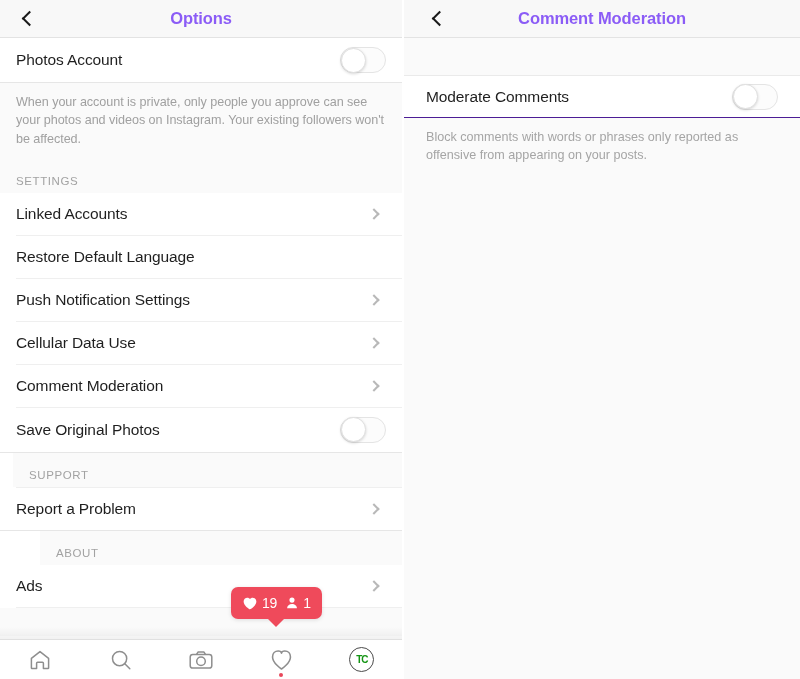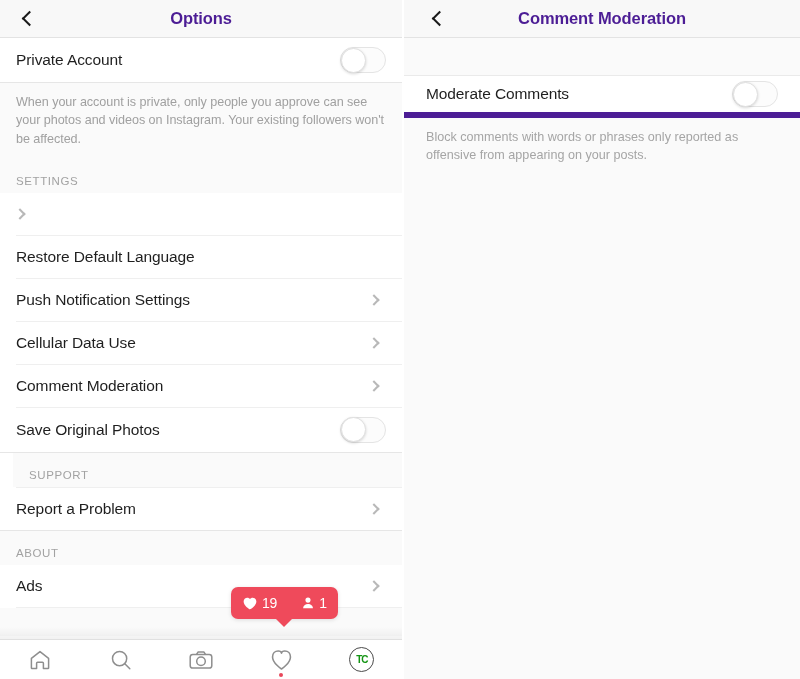--- a/index.html
+++ b/index.html
@@ -48,21 +48,21 @@
     border-left: 2.2px solid #1a1a1a;
     border-bottom: 2.2px solid #1a1a1a;
     transform: rotate(45deg);
     margin-left: 3px;
   }
   .nav-title {
     width: 100%;
     text-align: center;
     font-size: 16.5px;
     font-weight: bold;
-    color: #4c1d95;
+    color: #8b5cf6;
     letter-spacing: -0.1px;
   }
 
   
   .row {
     position: relative;
     display: flex;
     align-items: center;
     background: #ffffff;
     height: 42px;
@@ -134,21 +134,21 @@
     height: 38px;
     background: #fafafa;
     border-bottom: 1px solid #eaeaea;
   }
   .rp-row {
     display: flex;
     align-items: center;
     height: 42px;
     padding: 0 22px;
     background: #ffffff;
-    border-bottom: 6px solid #4c1d95;
+    border-bottom: 1px solid #4c1d95;
   }
   .rp-label {
     flex: 1;
     font-size: 15.5px;
     color: #1f1f1f;
     letter-spacing: -0.1px;
   }
   .rp-desc {
     background: #fafafa;
     padding: 10px 22px 12px 22px;
@@ -166,21 +166,21 @@
     z-index: 40;
   }
   .badge {
     position: relative;
     background: #ef4a5b;
     border-radius: 7px;
     height: 31px;
     padding: 16px 11px;
     display: flex;
     align-items: center;
-    gap: 19px;
+    gap: 3px;
     box-shadow: 0 1px 4px rgba(0,0,0,0.12);
   }
   .badge .tail {
     position: absolute;
     left: 50%;
     bottom: -8px;
     margin-left: -9px;
     width: 0; height: 0;
     border-left: 9px solid transparent;
     border-right: 9px solid transparent;
@@ -255,32 +255,33 @@
   <div class="panel panel-left">
 
     <div class="navbar">
       <div class="back-btn">
         <span class="chev-back"></span>
       </div>
       <div class="nav-title">Options</div>
     </div>
 
     <div class="row row-tall">
-      <span class="row-label">Private Account</span>
+      <span class="row-label">Photos Account</span>
       <span class="toggle">
         <span class="knob"></span>
       </span>
     </div>
     <div class="row-sep-full"></div>
 
     <div class="desc">When your account is private, only people you approve can see your photos and videos on Instagram. Your existing followers won't be affected.</div>
 
     <div class="sect-head">SETTINGS</div>
 
     <div class="row">
+      <span class="row-label">Linked Accounts</span>
       <span class="chev-right"></span>
     </div>
     <div class="row-sep"></div>
 
     <div class="row">
       <span class="row-label">Restore Default Language</span>
     </div>
     <div class="row-sep"></div>
 
     <div class="row">
@@ -312,21 +313,21 @@
     <div class="sect-head" style="padding-top:16px;margin-left:13px;">SUPPORT</div>
 
     <div class="row-sep"></div>
 
     <div class="row">
       <span class="row-label">Report a Problem</span>
       <span class="chev-right"></span>
     </div>
     <div class="row-sep-full"></div>
 
-    <div class="sect-head" style="padding-top:16px;">ABOUT</div>
+    <div class="sect-head" style="padding-top:16px;margin-left:40px;">ABOUT</div>
 
     <div class="row">
       <span class="row-label">Ads</span>
       <span class="chev-right"></span>
     </div>
     <div class="row-sep"></div>
     <div class="spacer-gray" style="height:28px;"></div>
 
     <div class="badge-wrap">
       <div class="badge">

